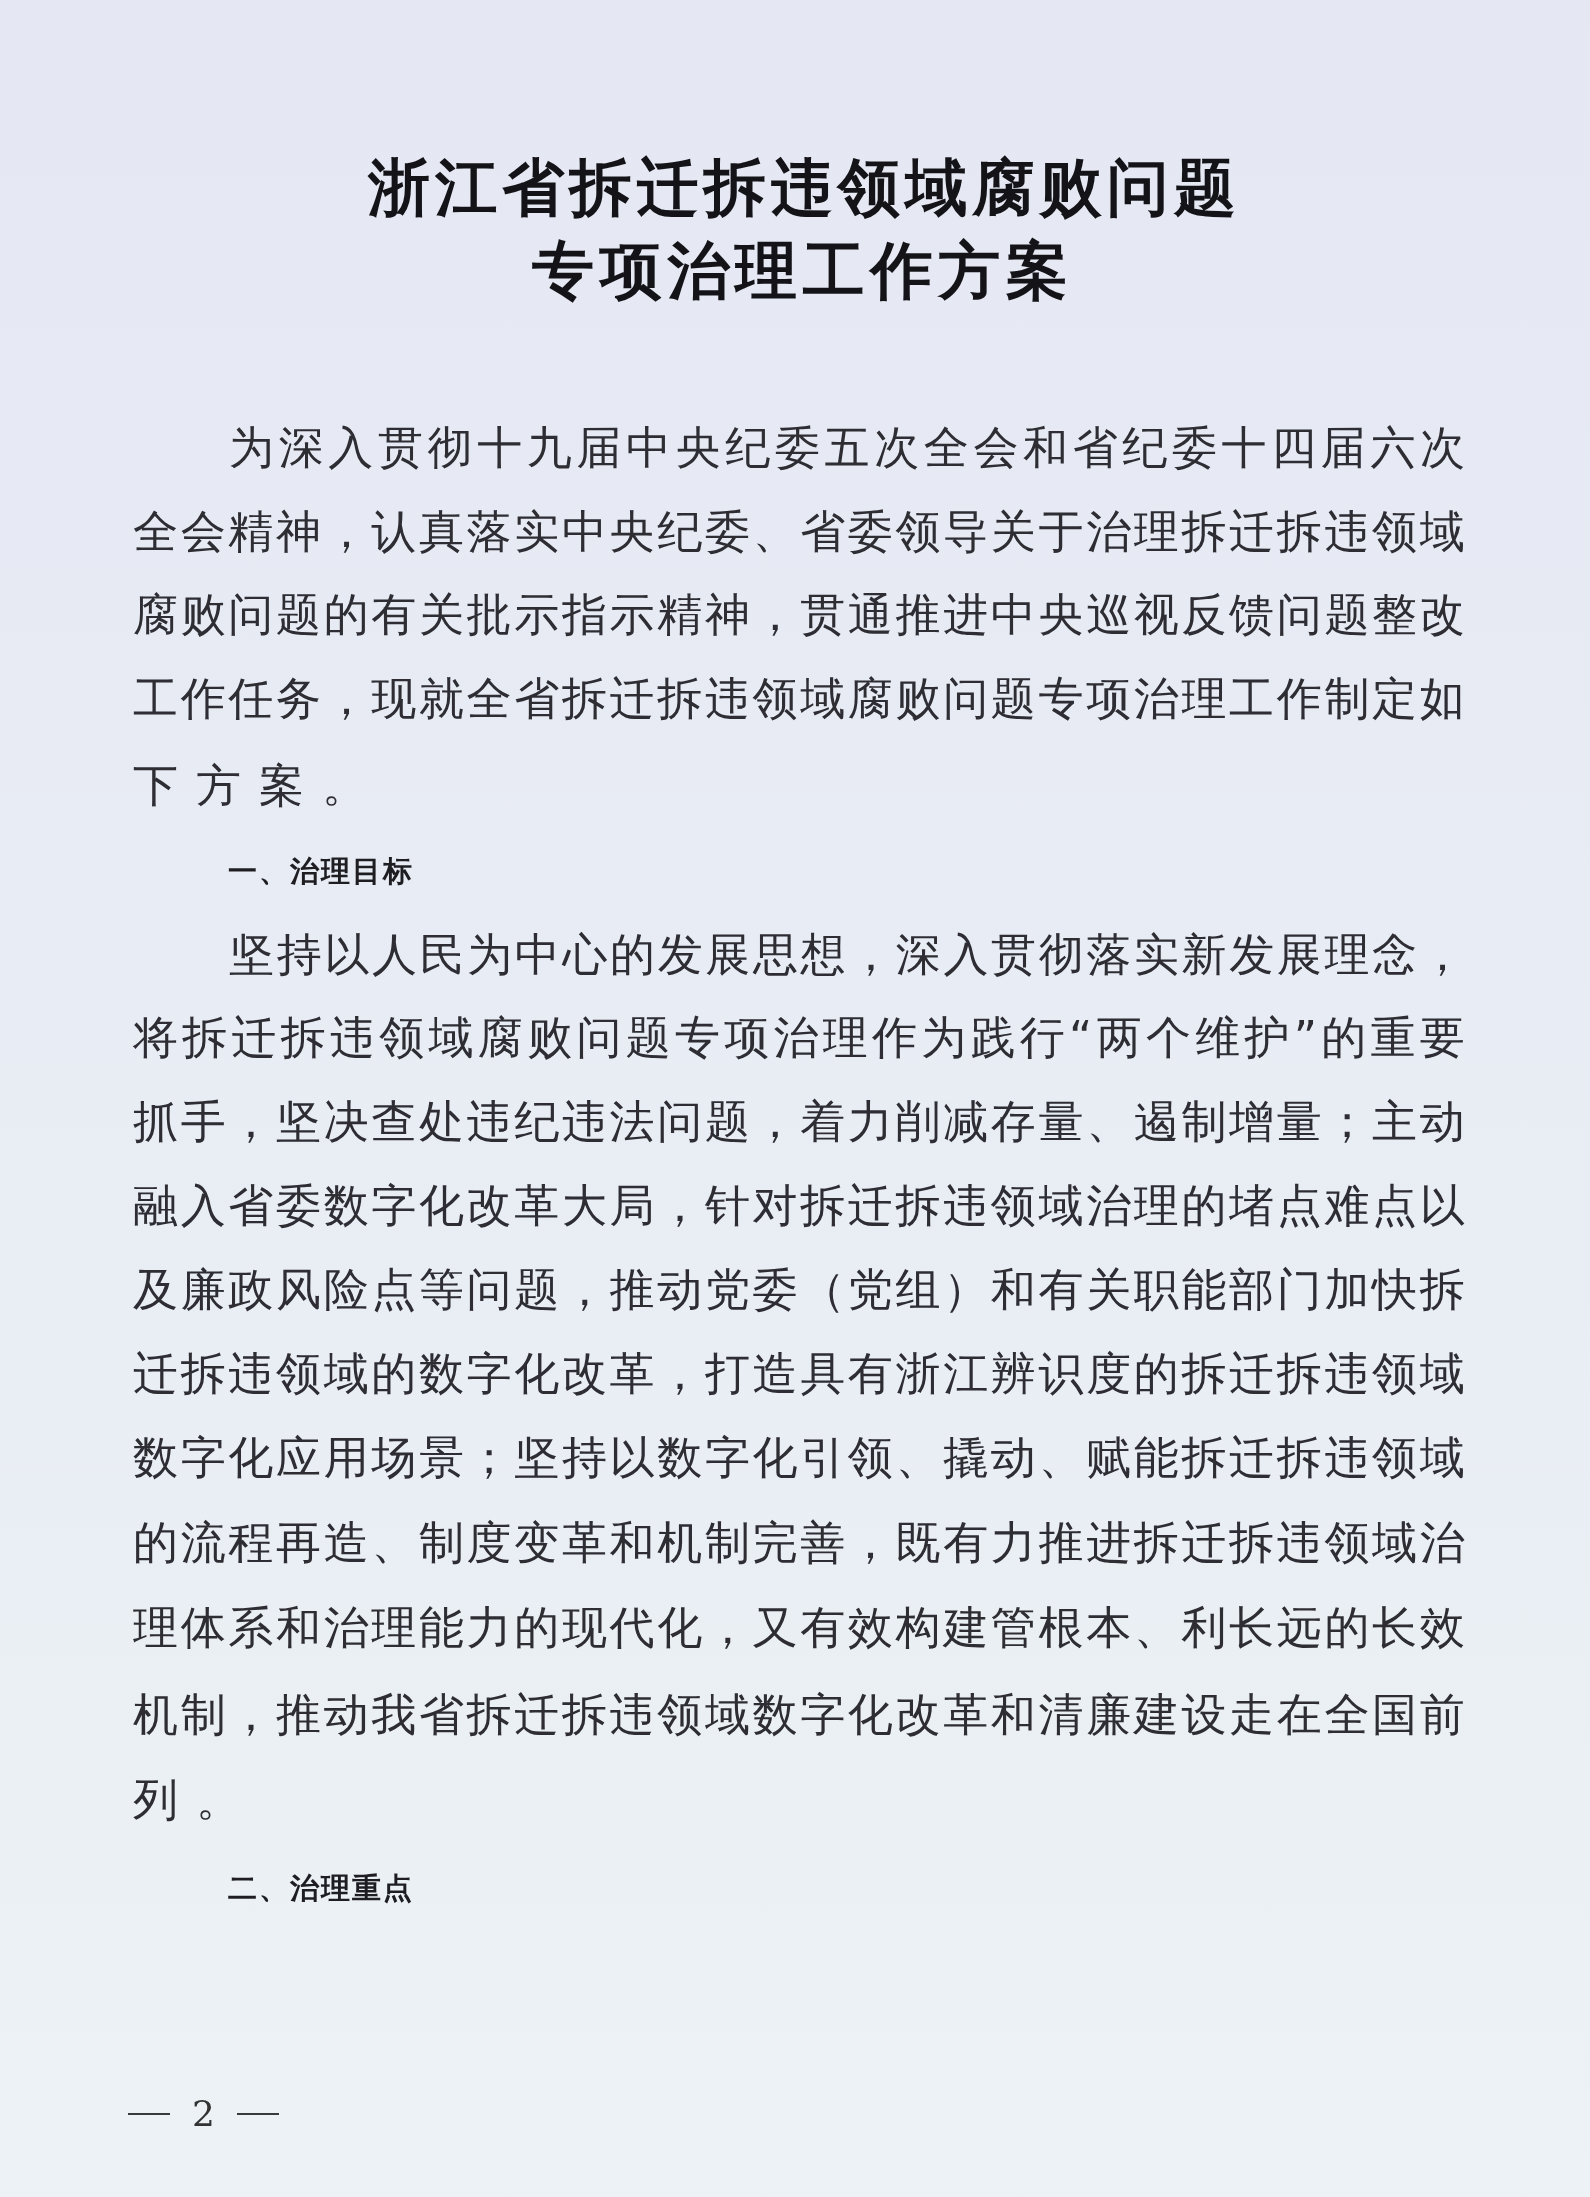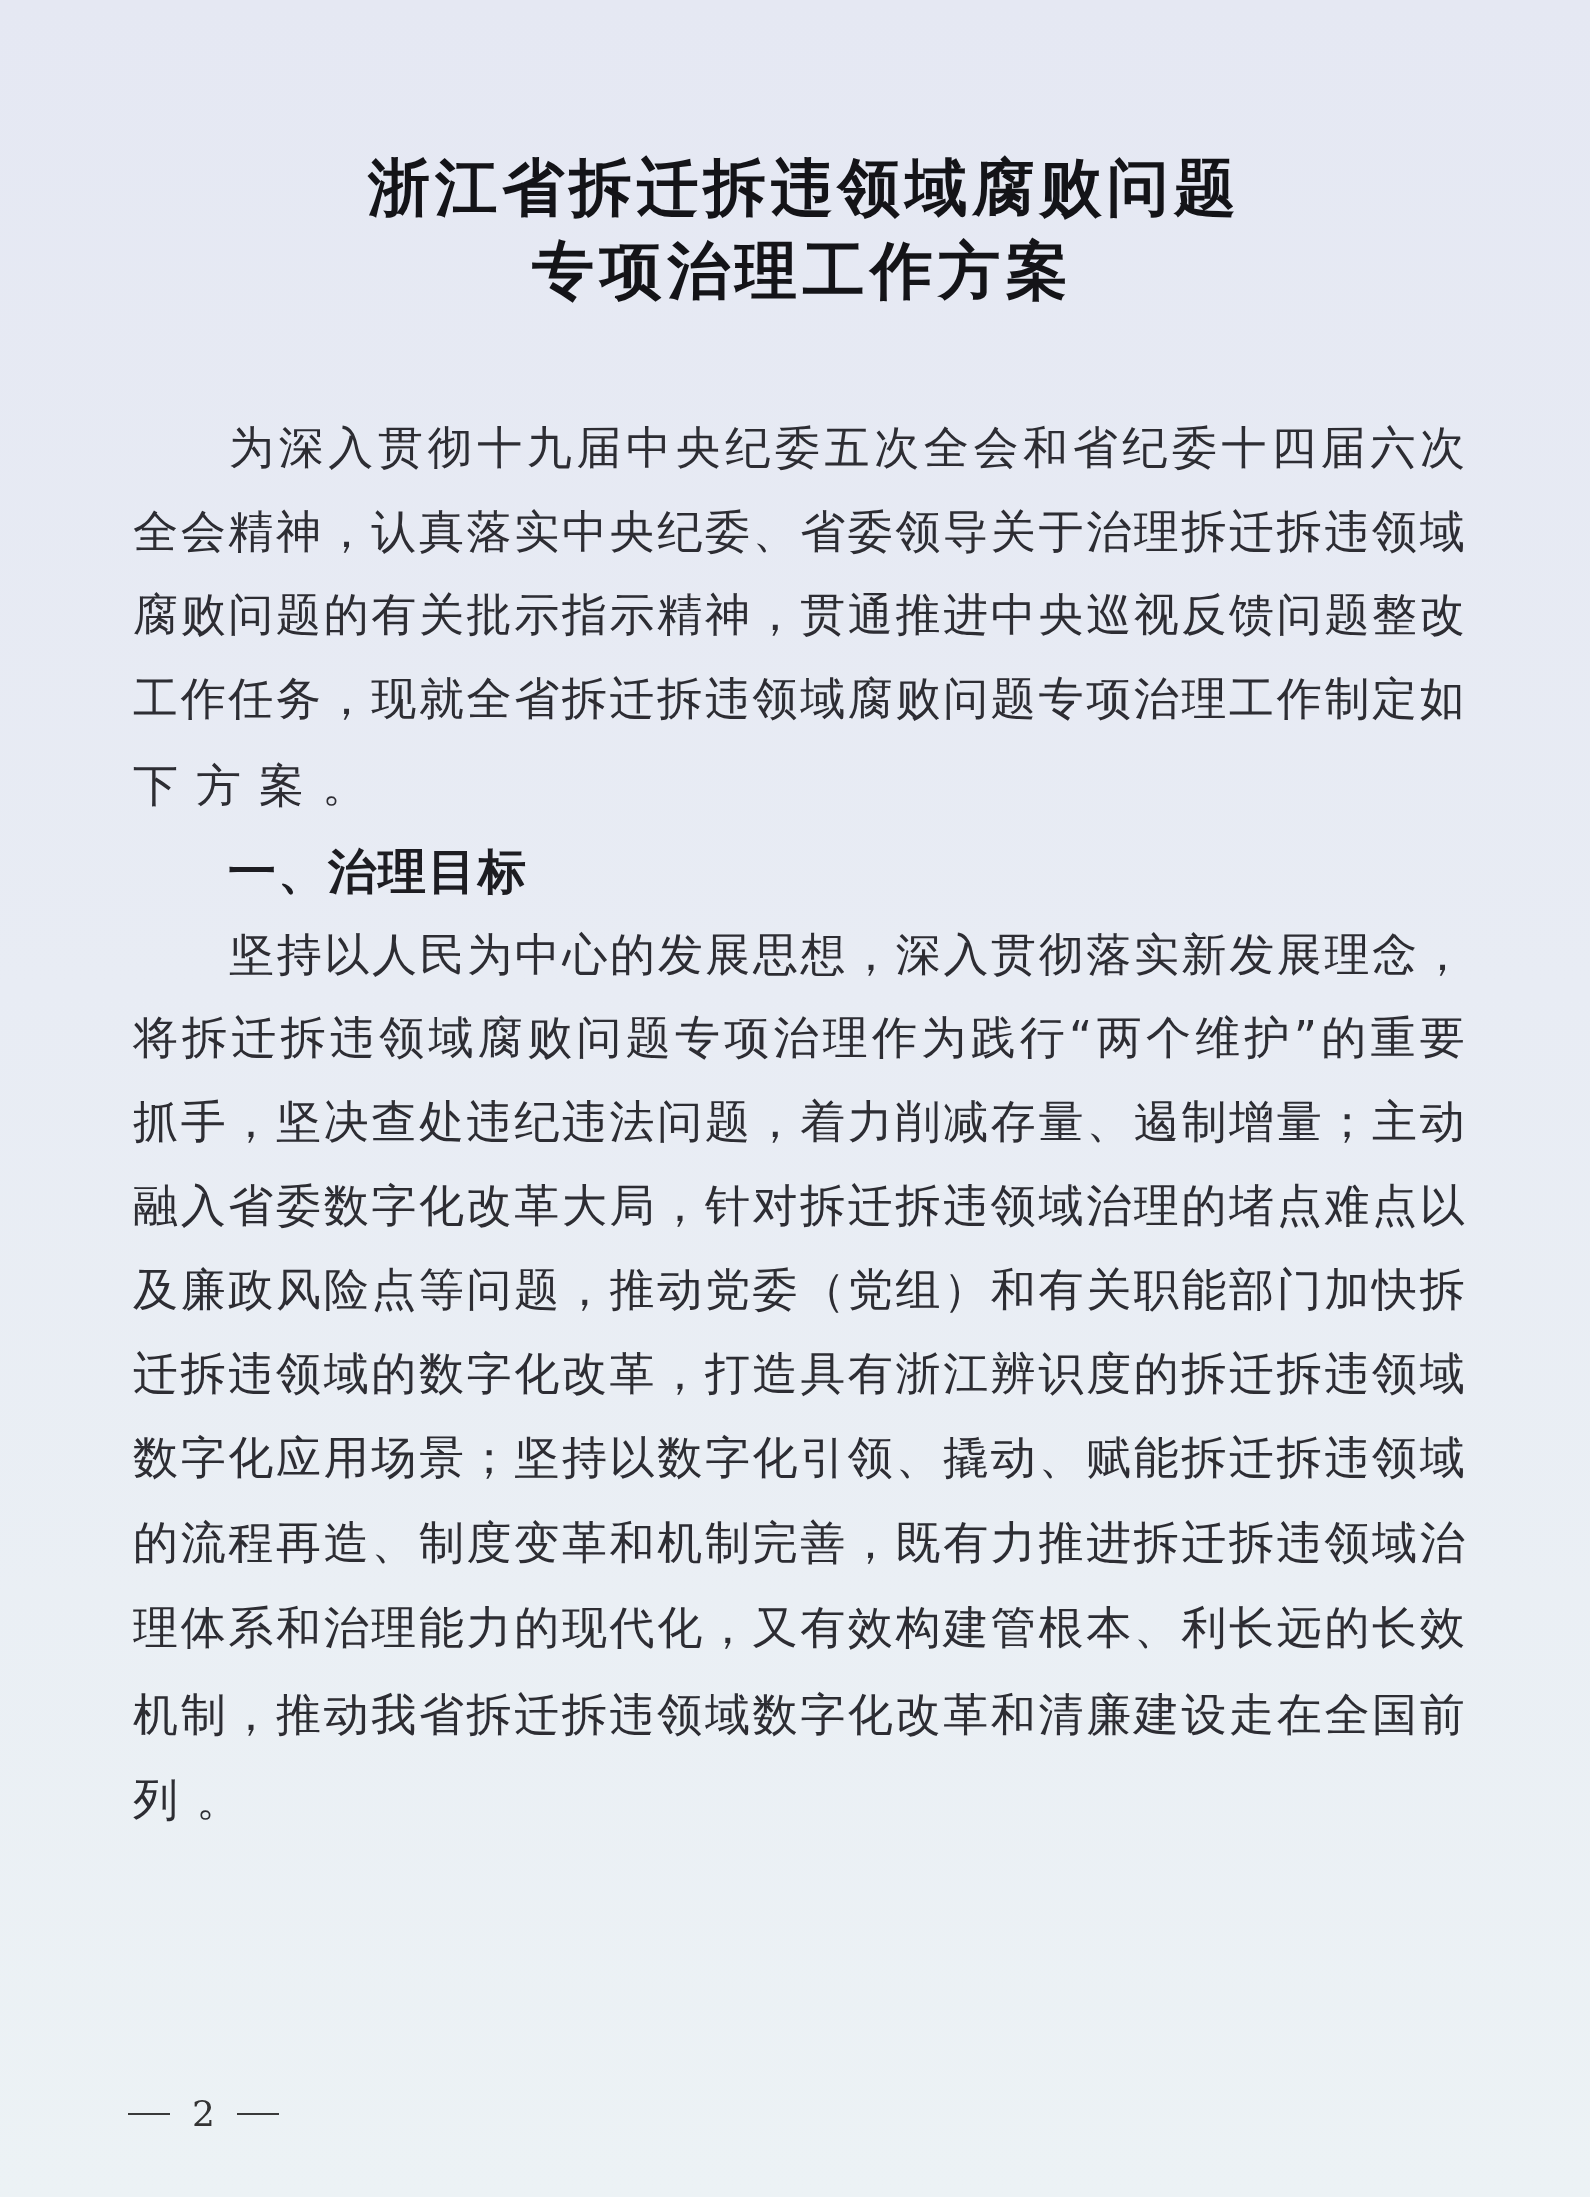--- a/index.html
+++ b/index.html
@@ -22,21 +22,21 @@
     font-size: 45px; line-height: 60px;
     font-family: "DejaVu Sans", "Liberation Sans", sans-serif;
     color: #2d2d33;
   }
   .body-line.indent { left: 229px; width: 1236px; }
   .body-line.short { justify-content: flex-start; }
   .body-line.short span { margin-right: 18px; }
   .body-line span { display: inline-block; text-align: center; }
   .heading {
     position: absolute; left: 228px; height: 60px; display: flex; align-items: center;
-    font-size: 48px; line-height: 60px; font-weight: bold; color: #1d1d22;
+    font-size: 29px; line-height: 60px; font-weight: bold; color: #1d1d22;
     font-family: "DejaVu Sans", "Liberation Sans", sans-serif;
     letter-spacing: 2px;
   }
   .page-number {
     position: absolute; left: 128px; top: 2092px; height: 44px; display: flex; align-items: center;
     font-size: 36px; line-height: 44px; color: #333;
     font-family: "DejaVu Serif", "Liberation Serif", serif;
   }
   .page-number .dash { display: inline-block; width: 42px; height: 2px; background: #3a3a3a; }
   .page-number .num { display: inline-block; margin: 0 22px; }
@@ -498,20 +498,21 @@
         <span>全</span>
         <span>国</span>
         <span>前</span>
       </div>
     <div class="body-line short" style="top:1770px;">
         <span>列</span>
         <span>。</span>
       </div>
   </div>
 
+  <div class="heading" style="top:1858px;">二、治理重点</div>
 
   <div class="page-number">
     <span class="dash"></span>
     <span class="num">2</span>
     <span class="dash"></span>
   </div>
 
 </div>
 
 </body></html>

